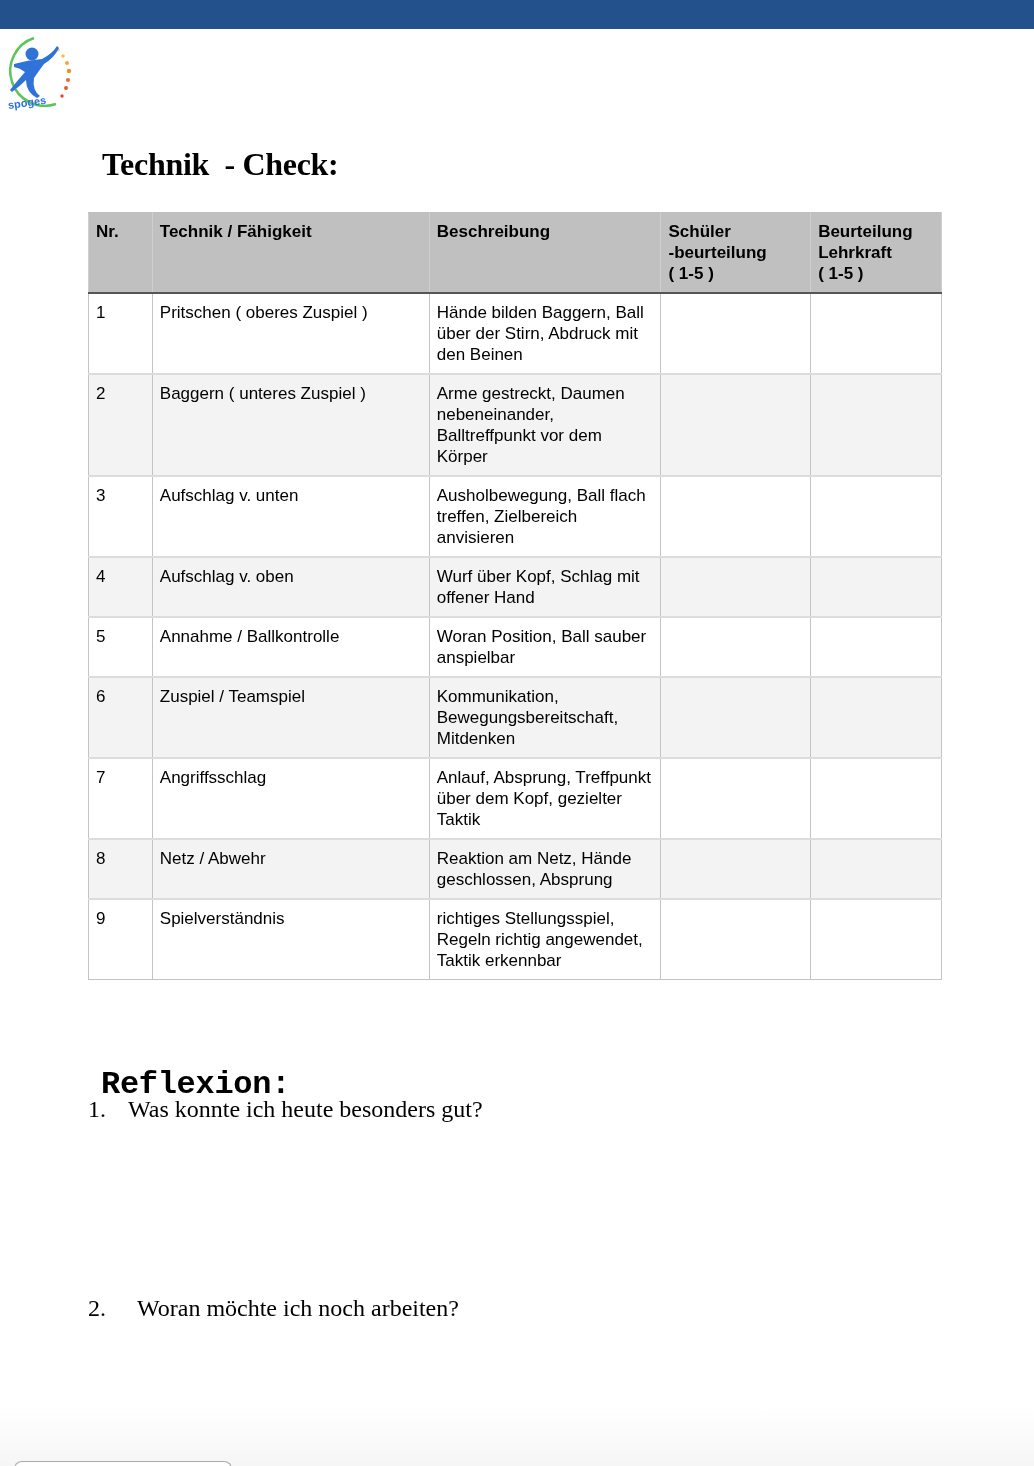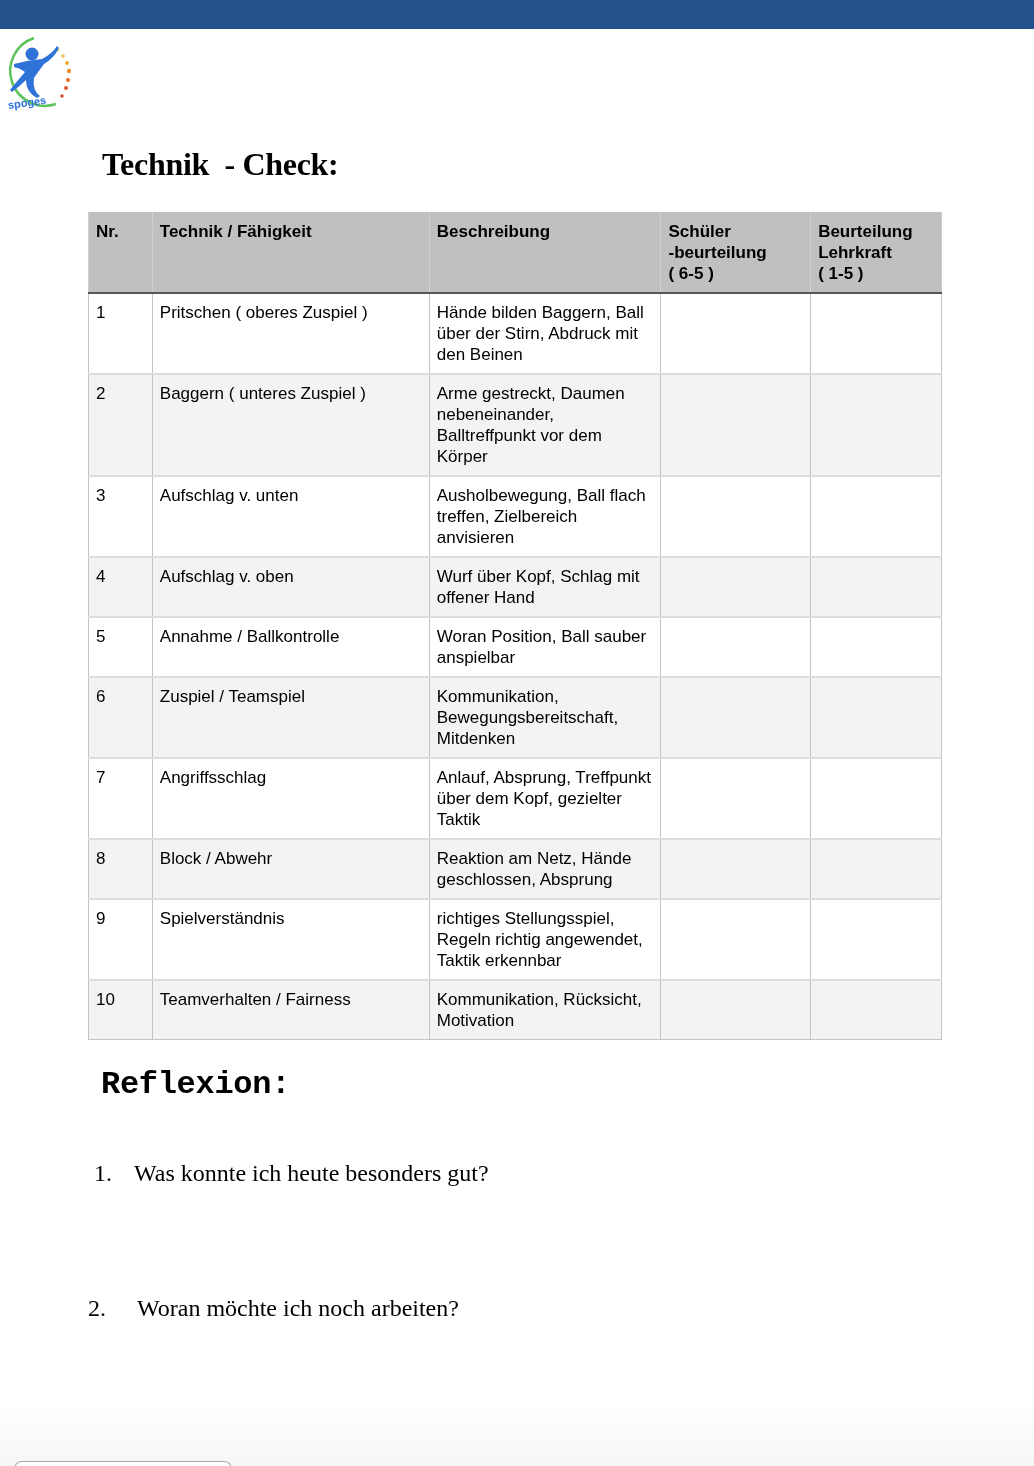--- a/index.html
+++ b/index.html
@@ -10,21 +10,21 @@
   table.tech { position:absolute; left:88px; top:212px; width:854px; border-collapse:collapse; font-size:17px; line-height:21px; }
   table.tech th, table.tech td { border:1px solid #c4c4c4; vertical-align:top; text-align:left; padding:8px 7px 8px 7px; }
   table.tech thead th { background:#bfc0bf; font-weight:bold; height:63px; border-bottom:2px solid #555; border-left-color:#cfcfcf; border-right-color:#cfcfcf; border-top-color:#bfc0bf; }
   table.tech tbody tr:nth-child(odd) td { background:#ffffff; }
   table.tech tbody tr:nth-child(even) td { background:#f3f3f3; }
   table.tech tbody tr td { border-top:2px solid #dcdcdc; }
   .col-nr { width:49px; } .col-tech { width:263px; } .col-desc { width:217px; } .col-s { width:135px; } .col-l { width:116px; }
   .h2 { position:absolute; left:89px; top:1054px; margin:12px; font-family:Liberation Mono, monospace; font-weight:bold; font-size:32px; letter-spacing:-0.3px; }
   .q { position:absolute; left:88px; font-family:"Liberation Serif", serif; font-size:24px; }
   .q .num { display:inline-block; }
-  .q1 { top:1160px;margin-left:6px; } .q1 .num { width:40px; }
+  .q1 { top:1096px; } .q1 .num { width:40px; }
   .q2 { top:1295px; } .q2 .num { width:49px; }
   .bottomfade { position:absolute; left:0; top:1405px; width:1034px; height:61px; background:linear-gradient(to bottom, rgba(255,255,255,0), rgba(240,240,240,0.6)); }
   .bottomtab { position:absolute; left:14px; top:1461px; width:216px; height:12px; border:1px solid #aaa; border-bottom:none; border-radius:8px 8px 0 0; background:#fff; }
 </style>
 </head>
 <body>
 
 <div class="topbar"></div>
 
 <div class="logo">
@@ -46,21 +46,21 @@
 <h1 class="title">Technik  - Check:</h1>
 
 <table class="tech">
   <thead>
     <tr>
       <th class="col-nr">Nr.</th>
       <th class="col-tech">Technik / Fähigkeit</th>
       <th class="col-desc">Beschreibung</th>
       <th class="col-s" style="white-space:pre-line">Schüler
 -beurteilung
-( 6-5 )</th>
+( 1-5 )</th>
       <th class="col-l" style="white-space:pre-line">Beurteilung
 Lehrkraft
 ( 1-5 )</th>
     </tr>
   </thead>
   <tbody id="tbody">
       <tr>
         <td>1</td>
         <td>Pritschen ( oberes Zuspiel )</td>
         <td>Hände bilden Baggern, Ball über der Stirn, Abdruck mit den Beinen</td>
@@ -104,36 +104,29 @@
       </tr>
       <tr>
         <td>7</td>
         <td>Angriffsschlag</td>
         <td>Anlauf, Absprung, Treffpunkt über dem Kopf, gezielter Taktik</td>
         <td></td>
         <td></td>
       </tr>
       <tr>
         <td>8</td>
-        <td>Block / Abwehr</td>
+        <td>Netz / Abwehr</td>
         <td>Reaktion am Netz, Hände geschlossen, Absprung</td>
         <td></td>
         <td></td>
       </tr>
       <tr>
         <td>9</td>
         <td>Spielverständnis</td>
         <td>richtiges Stellungsspiel, Regeln richtig angewendet, Taktik erkennbar</td>
-        <td></td>
-        <td></td>
-      </tr>
-      <tr>
-        <td>10</td>
-        <td>Teamverhalten / Fairness</td>
-        <td>Kommunikation, Rücksicht, Motivation</td>
         <td></td>
         <td></td>
       </tr>
     </tbody>
 </table>
 
 <h2 class="h2">Reflexion:</h2>
 
 <div class="q q1">
   <span class="num">1.</span><span>Was konnte ich heute besonders gut?</span>

